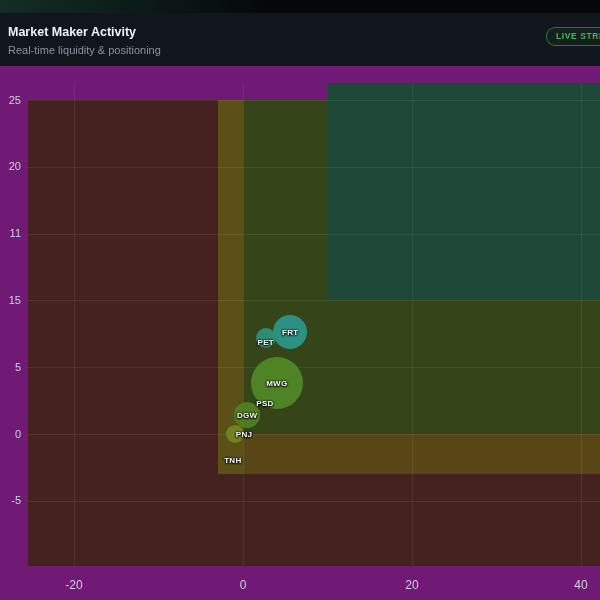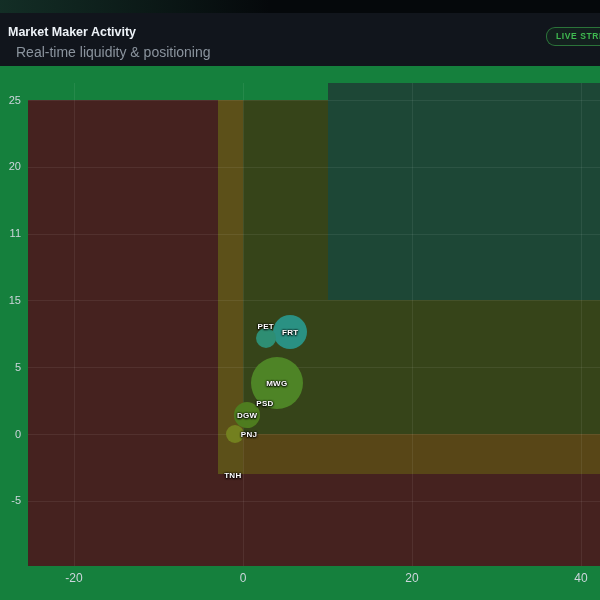--- a/index.html
+++ b/index.html
@@ -9,32 +9,32 @@
 
   
   .top-strip{position:absolute;left:0;top:0;width:600px;height:13px;background:#05080b;
     background-image:linear-gradient(90deg,rgba(36,92,70,0.45),rgba(36,92,70,0.0) 45%);
     border-bottom:1px solid #161b22;}
 
   
   .header{position:absolute;left:0;top:13px;width:600px;height:53px;background:#11151c;
     border-bottom:1px solid #1b2129;}
   .title{position:absolute;left:8px;top:12px;font-size:12.5px;font-weight:bold;color:#eef3f8;}
-  .subtitle{position:absolute;left:16px;top:31px;font-size:14px;color:#8b949e;}
+  .subtitle{position:absolute;left:8px;top:31px;font-size:11px;color:#8b949e;}
   .badge{position:absolute;left:546px;top:14px;height:17px;line-height:17px;padding:0 9px;
     border:1px solid rgba(63,185,80,0.55);border-radius:9px;color:#3fb950;font-size:8.5px;
     font-weight:bold;letter-spacing:0.6px;background:rgba(46,160,67,0.08);white-space:nowrap;}
 
   
-  .chart{position:absolute;left:0;top:66px;width:600px;height:534px;background:#15803d;}
+  .chart{position:absolute;left:0;top:66px;width:600px;height:534px;background:#701a75;}
   .region{position:absolute;}
   .gridline-h{position:absolute;height:1px;background:rgba(255,255,255,0.07);}
   .gridline-v{position:absolute;width:1px;background:rgba(255,255,255,0.07);}
   .ytick{position:absolute;width:21px;text-align:right;font-size:11px;color:#cdd5dc;}
-  .xtick{position:absolute;width:40px;text-align:center;font-size:12px;color:#cdd5dc;}
+  .xtick{position:absolute;width:40px;text-align:center;font-size:12px;color:#cdd5dc;margin-top:7px;}
   .bubble{position:absolute;border-radius:50%;}
   .pt-label{position:absolute;transform:translate(-50%,-50%);font-size:8px;font-weight:bold;
     color:#ffffff;letter-spacing:0.3px;white-space:nowrap;
     text-shadow:0 0 2px #000,0 0 2px #000,0 1px 2px #000;}
 </style>
 </head>
 <body>
 
 <div class="stage">
 
@@ -75,20 +75,20 @@
       <div class="xtick" style="left: 223px; top: 505px;">0</div>
       <div class="xtick" style="left: 392px; top: 505px;">20</div>
       <div class="xtick" style="left: 561px; top: 505px; text-align: center;">40</div>
       <div class="bubble" style="left: 250.8px; top: 291.232px; width: 52px; height: 52px; background: rgb(78, 132, 38);"></div>
       <div class="bubble" style="left: 273.32px; top: 249.464px; width: 34px; height: 34px; background: rgb(42, 145, 131);"></div>
       <div class="bubble" style="left: 255.815px; top: 261.808px; width: 20px; height: 20px; background: rgb(46, 142, 115);"></div>
       <div class="bubble" style="left: 234.225px; top: 336.296px; width: 26px; height: 26px; background: rgb(78, 124, 31);"></div>
       <div class="bubble" style="left: 226.395px; top: 359px; width: 18px; height: 18px; background: rgb(115, 128, 31);"></div>
       <div class="pt-label" style="left: 276.8px; top: 317.232px;">MWG</div>
       <div class="pt-label" style="left: 290.32px; top: 266.464px;">FRT</div>
-      <div class="pt-label" style="left: 265.815px; top: 260px;">PET</div>
+      <div class="pt-label" style="left: 265.815px; top: 276px;">PET</div>
       <div class="pt-label" style="left: 247.225px; top: 349.296px; text-align: right;">DGW</div>
-      <div class="pt-label" style="left: 249px; top: 368px;">PNJ</div>
+      <div class="pt-label" style="left: 229px; top: 368px; padding-left: 30px;">PNJ</div>
       <div class="pt-label" style="left: 264.97px; top: 337.272px; text-align: right;">PSD</div>
-      <div class="pt-label" style="left: 232.86px; top: 409px;">TNH</div>
+      <div class="pt-label" style="left: 232.86px; top: 394px;">TNH</div>
     </div>
 
 </div>
 
 </body></html>

